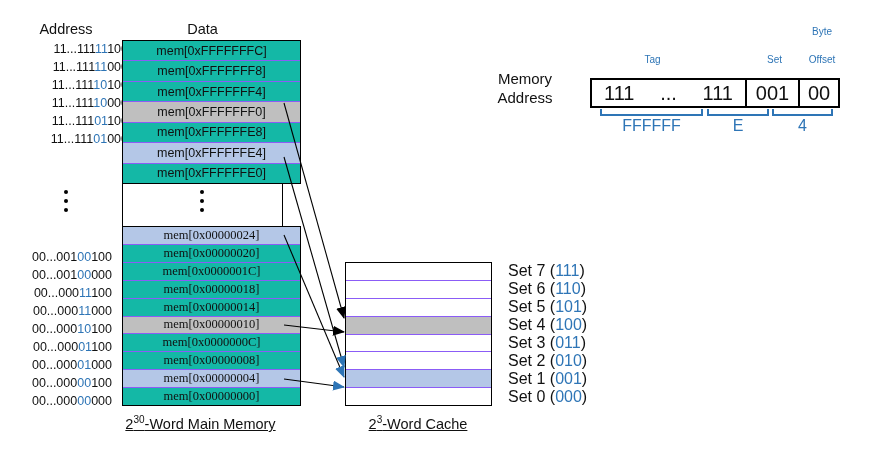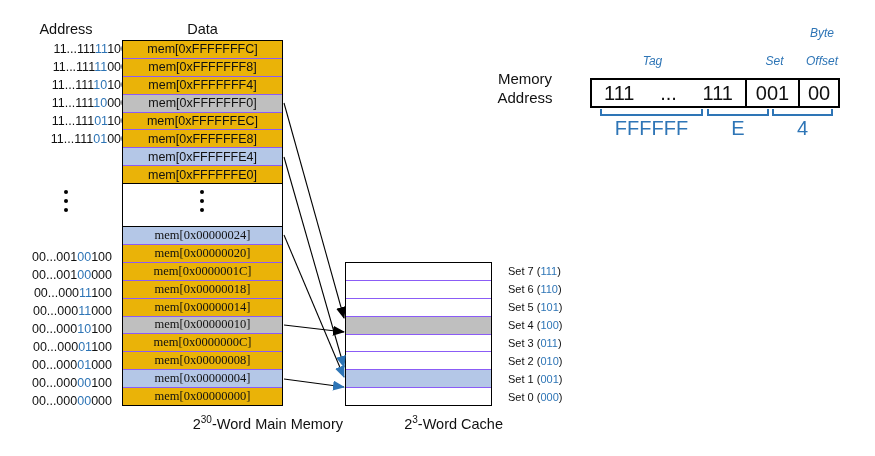--- a/index.html
+++ b/index.html
@@ -11,70 +11,70 @@
   #hdr-address { left:14px;  width:104px; }
   #hdr-data    { left:122px; width:161px; }
 
   .addr-col { position:absolute; left:0; width:112px; text-align:right; font-size:12.5px; }
   #addr-top    { top:40px;margin-left:16px; }
   #addr-bottom { top:238px;margin-top:10px; }
   .addr-row { height:18px; line-height:18px; white-space:pre; }
 
   .blue { color:var(--accent); }
 
-  .membox { position:absolute; left:122px; width:161px; border:1.5px solid #000;
-            box-sizing:border-box; display:flex; flex-direction:column; background:#eab308; }
+  .membox { position:absolute; left:122px; width:179px; border:1.5px solid #000;
+            box-sizing:border-box; display:flex; flex-direction:column; background:#14b8a6; }
   #mem-top    { top:40px;  height:144px; }
   #mem-bottom { top:226px; height:180px;font-family:Liberation Serif, serif; }
   #cache-box  { position:absolute; left:345px; top:262px; width:147px; height:144px;
                 border:1.5px solid #000; box-sizing:border-box; display:flex; flex-direction:column; }
   .mem-row, .cache-row { flex:1; display:flex; align-items:center; justify-content:center;
                          font-size:12.5px; border-top:1px solid #8b5cf6; }
   .mem-row:first-child, .cache-row:first-child { border-top:none; }
   .hl-gray { background:var(--rowgray); }
   .hl-blue { background:var(--rowblue); }
 
   #mem-gap { position:absolute; left:122px; top:184px; width:161px; height:42px;
              border-left:1.5px solid #000; border-right:1.5px solid #000; box-sizing:border-box; }
   .dots { position:absolute; display:flex; flex-direction:column; gap:5px; }
   .dot  { width:4px; height:4px; border-radius:50%; background:#000; }
   #dots-addr { left:64px;  top:190px; }
   #dots-data { left:200px; top:190px; }
 
-  #set-labels { position:absolute; left:508px; top:262px; font-size:11px; }
+  #set-labels { position:absolute; left:508px; top:262px; font-size:16px; }
   .set-label { height:18px; line-height:18px; white-space:pre; }
 
-  .caption { position:absolute; top:414px; font-size:14.5px; text-align:right; }
+  .caption { position:absolute; top:414px; font-size:14.5px; text-align:center;text-decoration:underline; }
   #cap-mem   { left:58px;  width:285px; }
   #cap-cache { left:333px; width:170px; }
   .caption sup { font-size:10px; }
 
   
   #ma-label { position:absolute; left:485px; top:69px; width:80px; text-align:center;
               font-size:15px; line-height:19px; }
-  .flabel { position:absolute; text-align:center; font-size:12px; color:var(--accent);font-style:italic; }
+  .flabel { position:absolute; text-align:center; font-size:10px; color:var(--accent); }
   #lbl-byte   { left:772px; top:26px; width:100px; }
   #lbl-tag    { left:574px; top:54px; width:157px;text-align:center; }
   #lbl-set    { left:747px; top:54px; width:55px; }
   #lbl-offset { left:777px; top:54px; width:90px; }
 
   #ma-box { position:absolute; left:590px; top:78px; width:250px; height:30px;
             border:2px solid #000; box-sizing:border-box; display:flex; font-size:20px; }
   .ma-cell { display:flex; align-items:center; justify-content:center; height:100%; box-sizing:border-box; }
   #ma-tag { width:153px; justify-content:space-between; padding:0 12px; }
   #ma-set { width:53px; border-left:2px solid #000; }
   #ma-off { flex:1;     border-left:2px solid #000; }
 
   .brk { position:absolute; top:109px; height:7px; box-sizing:border-box;
          border-left:2px solid var(--accent); border-right:2px solid var(--accent);
          border-bottom:2px solid var(--accent); }
   #brk1 { left:600px; width:103px; }
   #brk2 { left:707px; width:62px; }
   #brk3 { left:772px; width:61px; }
-  .hex { position:absolute; top:117px; text-align:center; font-size:20px; color:var(--accent); }
+  .hex { position:absolute; top:117px; text-align:center; font-size:16px; color:var(--accent); }
   #hex1 { left:600px; width:103px; }
   #hex2 { left:707px; width:62px; }
   #hex3 { left:772px; width:61px; }
 
   #arrows { position:absolute; left:0; top:0; pointer-events:none; }
 </style>
 </head>
 <body>
 
 <div id="stage">
@@ -100,21 +100,20 @@
       <div class="addr-row"><span>00...000</span><span class="blue">01</span><span>000</span></div>
       <div class="addr-row"><span>00...000</span><span class="blue">00</span><span>100</span></div>
       <div class="addr-row"><span>00...000</span><span class="blue">00</span><span>000</span></div>
     </div>
 
   <div class="membox" id="mem-top">
       <div class="mem-row">mem[0xFFFFFFFC]</div>
       <div class="mem-row">mem[0xFFFFFFF8]</div>
       <div class="mem-row">mem[0xFFFFFFF4]</div>
       <div class="mem-row hl-gray">mem[0xFFFFFFF0]</div>
-      <div class="mem-row">mem[0xFFFFFFEC]</div>
       <div class="mem-row">mem[0xFFFFFFE8]</div>
       <div class="mem-row hl-blue">mem[0xFFFFFFE4]</div>
       <div class="mem-row">mem[0xFFFFFFE0]</div>
     </div>
   <div id="mem-gap"></div>
   <div class="membox" id="mem-bottom">
       <div class="mem-row hl-blue">mem[0x00000024]</div>
       <div class="mem-row">mem[0x00000020]</div>
       <div class="mem-row">mem[0x0000001C]</div>
       <div class="mem-row">mem[0x00000018]</div>

